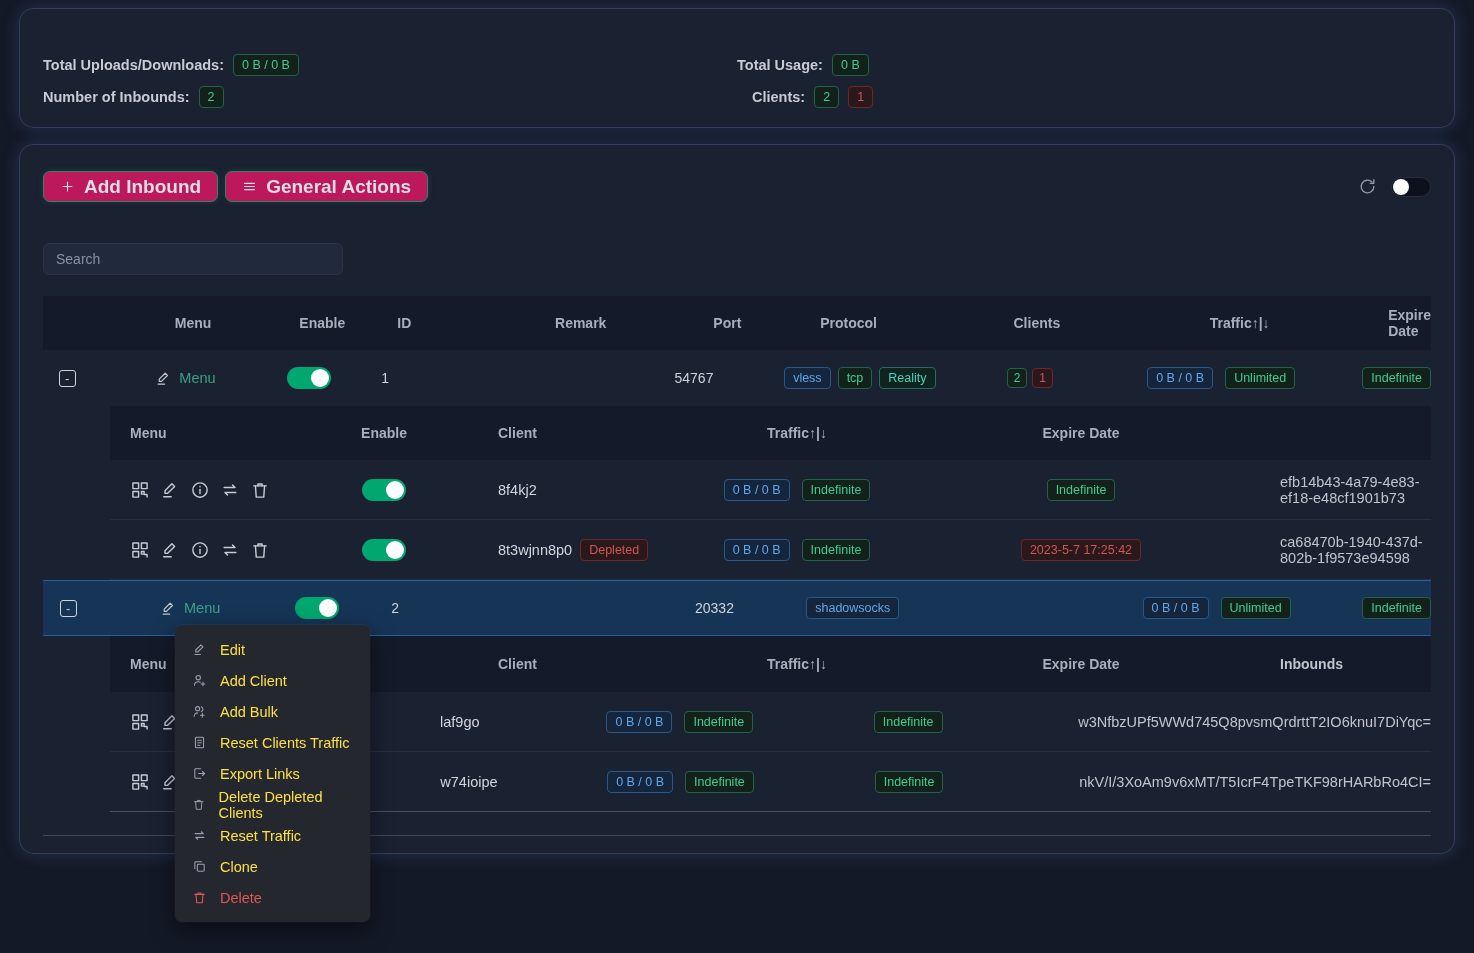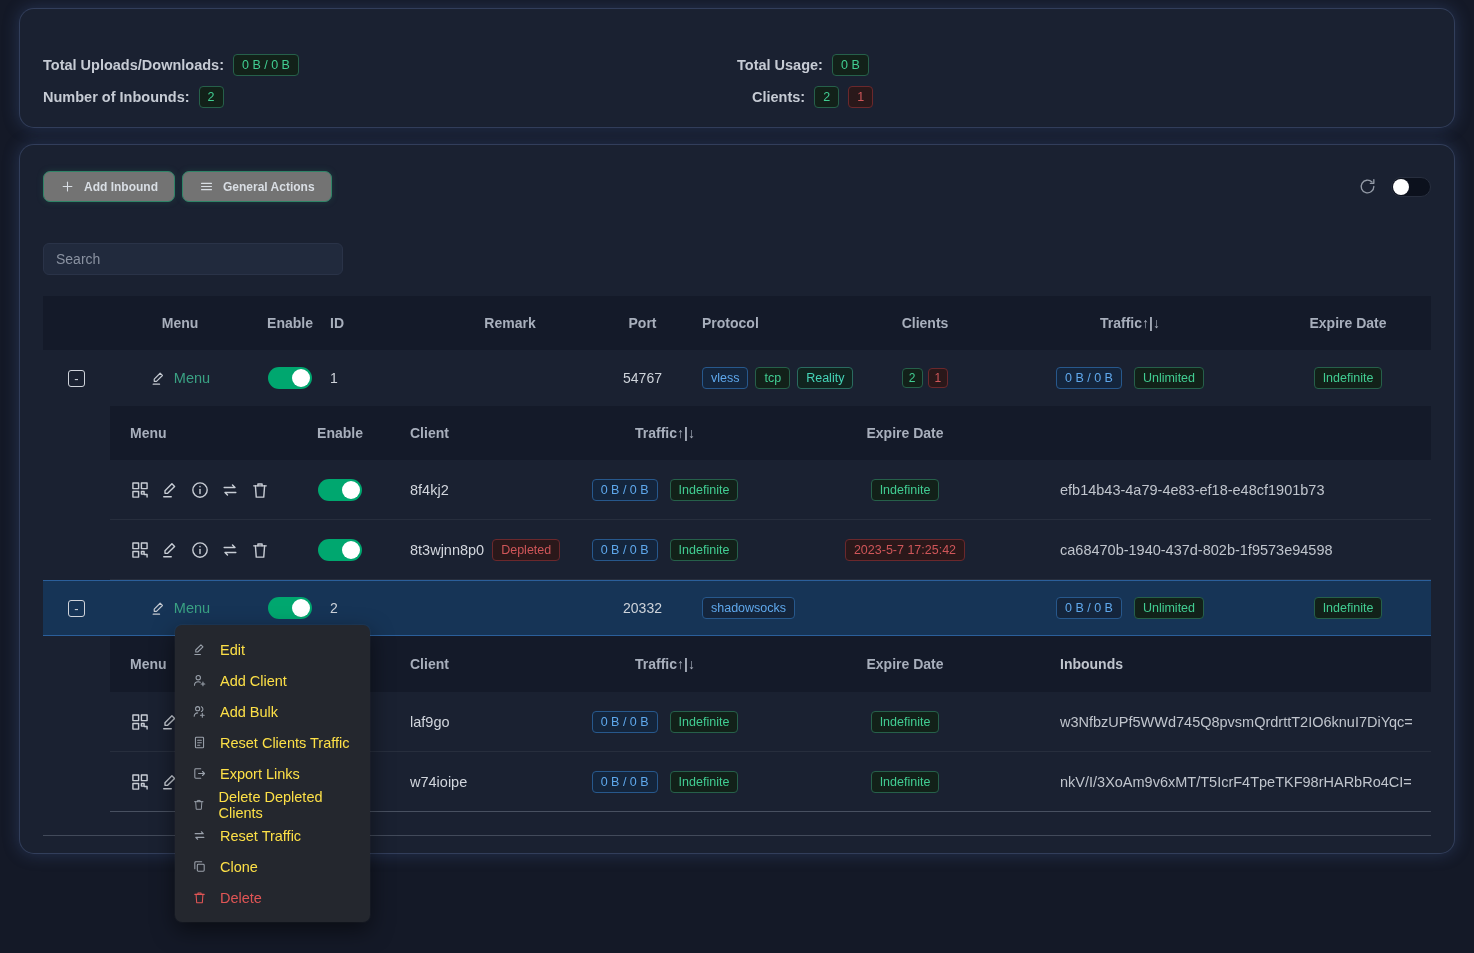--- a/index.html
+++ b/index.html
@@ -34,22 +34,22 @@
   .b-red   { color:#cf5659; border-color:#6b282c; background:#2a181a; }
   .b-blue  { color:#5fa8ec; border-color:#27588c; background:#14253c; }
   .b-teal  { color:#45d4b8; border-color:#2a6b60; background:#10241f; }
   .b-sm    { padding:0 6px; font-size:12px; }
 
   
   .toolbar { position:absolute; left:23px; right:23px; top:26px; display:flex; align-items:center; }
   .btn {
     height:31px; padding:14px 16px; margin-right:7px;
     display:flex; align-items:center; gap:9px;
-    background:#737373; border:1px solid #2f8467; border-radius:7px;
-    color:#d9dee4; font-size:12px; font-weight:600; cursor:pointer;
+    background:#be185d; border:1px solid #2f8467; border-radius:7px;
+    color:#d9dee4; font-size:19px; font-weight:600; cursor:pointer;
     box-shadow: 0 0 6px rgba(47,132,103,.25);
   }
   .toolbar-right { margin-left:auto; display:flex; align-items:center; gap:14px; }
 
   .ic { display:inline-block; vertical-align:middle; }
   svg.ic { fill:none; stroke:currentColor; stroke-width:1.7; stroke-linecap:round; stroke-linejoin:round; }
 
   
   .switch { position:relative; width:44px; height:22px; border-radius:11px; background:#00a76f; cursor:pointer; flex:none; }
   .switch .knob { position:absolute; top:2px; right:2px; width:18px; height:18px; border-radius:50%; background:#fff; }
@@ -60,21 +60,21 @@
   .search-input {
     position:absolute; left:23px; top:98px; width:300px; height:32px;
     background:#212a3d; border:1px solid #2a3348; border-radius:6px;
     padding:0 12px; color:#c4cad4; font-size:14px; outline:none;
     font-family:"Liberation Sans", sans-serif;
   }
   .search-input::placeholder { color:#8a92a1; }
 
   
   .tbl { position:absolute; left:23px; top:151px; width:1388px; }
-  .trow { display:flex; align-items:center; }
+  .trow { display:flex; align-items:center;gap:44px; }
   .thead { height:54px; background:#141a29; color:#a8afbc; font-size:14px; font-weight:700; }
   .irow  { height:56px; font-size:14px; }
   .irow.highlight { background:#163456; border-top:1px solid #2b5f9b; border-bottom:1px solid #2b5f9b; }
   .nested { margin-left:67px; }
   .nhead { height:54px; background:#141a29; color:#a8afbc; font-size:14px; font-weight:700; }
   .nhead2 { height:56px; }
   .nrow { height:60px; border-bottom:1px solid rgba(255,255,255,.06); font-size:14.5px; }
   .nrow.bright-line { border-bottom:1px solid rgba(160,170,185,.35); }
   .empty-row { height:24px; border-bottom:1px solid rgba(160,170,185,.30); }
 

